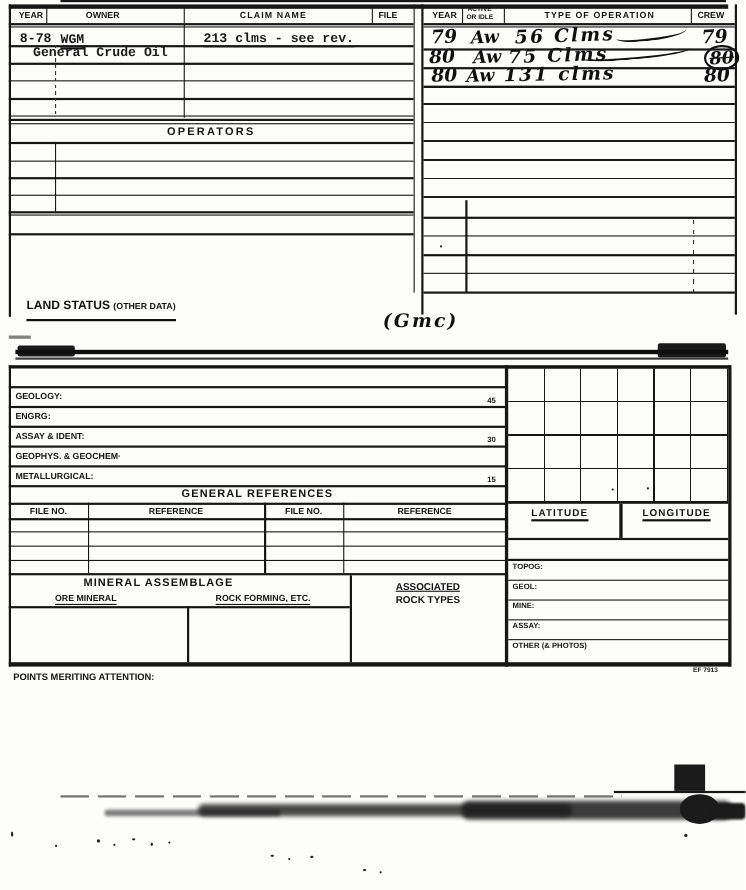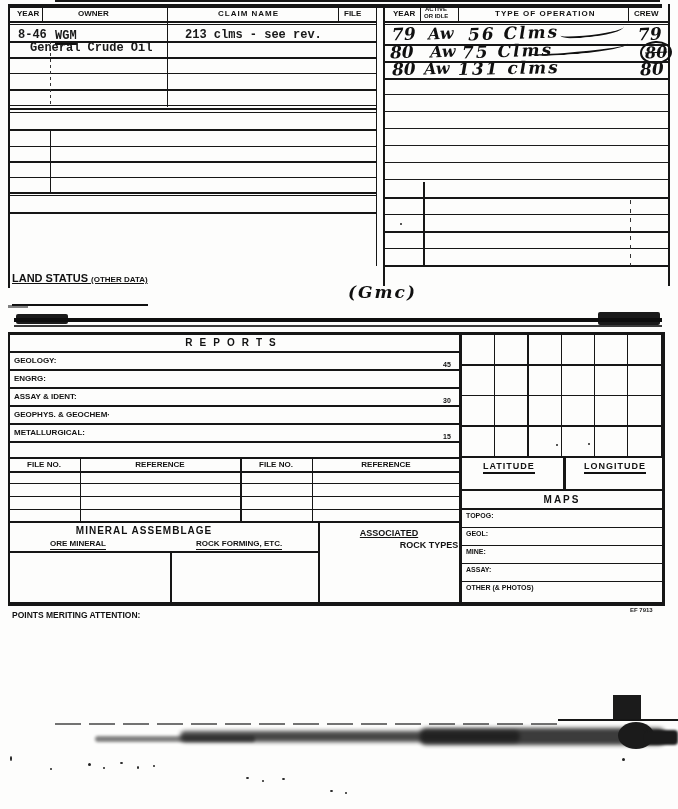--- a/index.html
+++ b/index.html
@@ -33,35 +33,36 @@
   <span class="lbl" style="left:17px;top:9px;font-size:8px;">YEAR</span>
   <span class="lbl" style="left:78px;top:9px;font-size:8px;">OWNER</span>
   <span class="lbl" style="left:218px;top:9px;font-size:8px;letter-spacing:1px;">CLAIM NAME</span>
   <span class="lbl" style="left:344px;top:9px;font-size:8px;">FILE</span>
   <div class="v" style="left:42px;top:6px;width:1px;height:15px;"></div>
   <div class="v" style="left:167px;top:6px;width:1px;height:15px;"></div>
   <div class="v" style="left:338px;top:6px;width:1px;height:15px;"></div>
   <div class="h" style="left:8px;top:21px;width:368px;height:2px;"></div>
   <div class="h" style="left:8px;top:24px;width:368px;height:1px;"></div>
 
-  <span class="typed" style="left:18px;top:28px;font-size:12px;">8-46</span>
+  <span class="typed" style="left:18px;top:28px;font-size:12px;">8-78</span>
   <span class="typed" style="left:55px;top:29px;font-size:12px;border-bottom:2px solid #111;">WGM</span>
   <span class="typed" style="left:185px;top:28px;font-size:12px;border-bottom:1.5px solid #222;">213 clms - see rev.</span>
   <span class="typed" style="left:30px;top:41px;font-size:12px;">General Crude Oil</span>
 
   <div class="h" style="left:8px;top:41px;width:368px;height:1.5px;"></div>
   <div class="h" style="left:8px;top:57px;width:368px;height:1.5px;"></div>
   <div class="h" style="left:8px;top:73px;width:368px;height:1.2px;"></div>
   <div class="h" style="left:8px;top:89px;width:368px;height:1.5px;"></div>
   <div class="h" style="left:8px;top:105px;width:368px;height:1.2px;"></div>
   <div class="v" style="left:50px;top:41px;width:1px;height:66px;background:repeating-linear-gradient(to bottom,#333 0 3px,transparent 3px 6px);"></div>
   <div class="v" style="left:167px;top:22px;width:1px;height:85px;"></div>
   <div class="h" style="left:8px;top:108px;width:368px;height:2px;"></div>
   <div class="h" style="left:8px;top:112px;width:368px;height:1px;"></div>
 
+  <div class="lbl ctr" style="left:8px;top:115px;width:368px;font-size:10px;letter-spacing:2px;">OPERATORS</div>
   <div class="h" style="left:8px;top:129px;width:368px;height:1.5px;"></div>
   <div class="h" style="left:8px;top:146px;width:368px;height:1.2px;"></div>
   <div class="h" style="left:8px;top:161px;width:368px;height:1.5px;"></div>
   <div class="h" style="left:8px;top:177px;width:368px;height:1.2px;"></div>
   <div class="h" style="left:8px;top:192px;width:368px;height:2px;"></div>
   <div class="h" style="left:8px;top:195px;width:368px;height:1px;"></div>
   <div class="v" style="left:50px;top:129px;width:1px;height:64px;"></div>
 
   <div class="h" style="left:8px;top:212px;width:368px;height:1.5px;"></div>
 
@@ -99,90 +100,89 @@
 
   <div class="ruled" style="left:385px;top:78px;width:283px;height:104px;background:repeating-linear-gradient(to bottom,transparent 0 15.5px,#1c1c1c 15.5px 17px);"></div>
   <div class="h" style="left:385px;top:197px;width:283px;height:1.5px;"></div>
   <div class="h" style="left:385px;top:214px;width:283px;height:1.2px;"></div>
   <div class="h" style="left:385px;top:231px;width:283px;height:1.5px;"></div>
   <div class="h" style="left:385px;top:248px;width:283px;height:1.2px;"></div>
   <div class="h" style="left:385px;top:265px;width:283px;height:1.5px;"></div>
   <div class="v" style="left:423px;top:182px;width:1.5px;height:84px;"></div>
   <div class="v" style="left:630px;top:200px;width:1px;height:66px;background:repeating-linear-gradient(to bottom,#333 0 4px,transparent 4px 9px);"></div>
 
-  <span class="lbl" style="left:12px;top:272px;font-size:11px;border-bottom:2.5px solid #111;padding-bottom:20px;text-decoration:underline;">
+  <span class="lbl" style="left:24px;top:272px;font-size:11px;border-bottom:2.5px solid #111;padding-bottom:6px;">
     <span>LAND STATUS</span>
     <span style="font-size:8px;">(OTHER DATA)</span>
   </span>
   <span class="hand" style="left:348px;top:282px;font-size:17px;letter-spacing:2px;">(Gmc)</span>
 
   <div class="smudge" style="left:8px;top:305px;width:20px;height:3px;opacity:.55;"></div>
   <div class="smudge" style="left:16px;top:314px;width:52px;height:10px;border-radius:2px;"></div>
   <div class="smudge" style="left:598px;top:312px;width:62px;height:13px;border-radius:2px;"></div>
   <div class="h" style="left:14px;top:318px;width:648px;height:4px;background:#0e0e0e;"></div>
   <div class="h" style="left:14px;top:325px;width:648px;height:1.5px;background:#3a3a3a;"></div>
 
   <div class="h" style="left:8px;top:332px;width:656px;height:3px;"></div>
   <div class="v" style="left:8px;top:332px;width:2px;height:274px;"></div>
   <div class="v" style="left:662px;top:332px;width:2.5px;height:274px;"></div>
   <div class="h" style="left:8px;top:602px;width:656px;height:4px;"></div>
   <div class="v" style="left:459px;top:332px;width:3px;height:274px;"></div>
 
-  <div class="lbl ctr" style="left:8px;top:337px;width:452px;font-size:10px;letter-spacing:7px;">REPORTS</div>
   <div class="h" style="left:8px;top:351px;width:452px;height:2px;"></div>
 
   <span class="lbl" style="left:14px;top:356px;font-size:8px;">GEOLOGY:</span>
   <span class="num" style="left:443px;top:361px;">45</span>
   <div class="h" style="left:8px;top:369px;width:452px;height:1.5px;"></div>
   <span class="lbl" style="left:14px;top:374px;font-size:8px;">ENGRG:</span>
   <div class="h" style="left:8px;top:387px;width:452px;height:1.5px;"></div>
   <span class="lbl" style="left:14px;top:392px;font-size:8px;">ASSAY &amp; IDENT:</span>
   <span class="num" style="left:443px;top:397px;">30</span>
   <div class="h" style="left:8px;top:405px;width:452px;height:1.5px;"></div>
   <span class="lbl" style="left:14px;top:410px;font-size:8px;">GEOPHYS. &amp; GEOCHEM·</span>
   <div class="h" style="left:8px;top:423px;width:452px;height:1.5px;"></div>
   <span class="lbl" style="left:14px;top:428px;font-size:8px;">METALLURGICAL:</span>
   <span class="num" style="left:443px;top:433px;">15</span>
   <div class="h" style="left:8px;top:441px;width:452px;height:2px;"></div>
 
+  <div class="lbl ctr" style="left:8px;top:444px;width:452px;font-size:10px;letter-spacing:1px;">GENERAL  REFERENCES</div>
   <div class="h" style="left:8px;top:457px;width:452px;height:1.5px;"></div>
   <span class="lbl ctr" style="left:8px;top:460px;width:72px;font-size:8px;">FILE NO.</span>
   <span class="lbl ctr" style="left:80px;top:460px;width:160px;font-size:8px;">REFERENCE</span>
   <span class="lbl ctr" style="left:240px;top:460px;width:72px;font-size:8px;">FILE NO.</span>
   <span class="lbl ctr" style="left:312px;top:460px;width:148px;font-size:8px;">REFERENCE</span>
   <div class="h" style="left:8px;top:471px;width:452px;height:1.5px;"></div>
   <div class="h" style="left:8px;top:483px;width:452px;height:1.2px;"></div>
   <div class="h" style="left:8px;top:496px;width:452px;height:1.2px;"></div>
   <div class="h" style="left:8px;top:509px;width:452px;height:1.2px;"></div>
   <div class="h" style="left:8px;top:521px;width:452px;height:2px;"></div>
   <div class="v" style="left:80px;top:457px;width:1px;height:64px;"></div>
   <div class="v" style="left:240px;top:457px;width:2px;height:64px;"></div>
   <div class="v" style="left:312px;top:457px;width:1px;height:64px;"></div>
 
   <div class="lbl ctr" style="left:8px;top:525px;width:272px;font-size:10px;letter-spacing:1px;">MINERAL  ASSEMBLAGE</div>
   <span class="lbl" style="left:50px;top:539px;font-size:8px;border-bottom:1.5px solid #111;padding-bottom:1px;">ORE MINERAL</span>
   <span class="lbl" style="left:196px;top:539px;font-size:8px;border-bottom:1.5px solid #111;padding-bottom:1px;">ROCK FORMING, ETC.</span>
   <div class="lbl ctr" style="left:318px;top:528px;width:142px;font-size:9px;text-decoration:underline;">ASSOCIATED</div>
-  <div class="lbl ctr" style="left:318px;top:540px;width:142px;font-size:9px;margin-left:40px;">ROCK TYPES</div>
+  <div class="lbl ctr" style="left:318px;top:540px;width:142px;font-size:9px;">ROCK TYPES</div>
   <div class="h" style="left:8px;top:551px;width:310px;height:1.5px;"></div>
   <div class="v" style="left:170px;top:551px;width:1.5px;height:51px;"></div>
   <div class="v" style="left:318px;top:523px;width:2px;height:79px;"></div>
 
   <div class="ruled" style="left:462px;top:335px;width:200px;height:122px;
               background:
                 repeating-linear-gradient(to right,transparent 0 32.1px,#161616 32.1px 33.3px),
                 repeating-linear-gradient(to bottom,transparent 0 29.3px,#161616 29.3px 30.5px);"></div>
   <div class="h" style="left:462px;top:456px;width:200px;height:2px;"></div>
 
   <span class="lbl" style="left:483px;top:461px;font-size:9px;letter-spacing:1px;border-bottom:2px solid #111;padding-bottom:1px;">LATITUDE</span>
   <span class="lbl" style="left:584px;top:461px;font-size:9px;letter-spacing:1px;border-bottom:2px solid #111;padding-bottom:1px;">LONGITUDE</span>
   <div class="v" style="left:563px;top:458px;width:2.5px;height:31px;"></div>
   <div class="h" style="left:462px;top:489px;width:200px;height:2px;"></div>
 
-  <div class="lbl ctr" style="left:462px;top:494px;width:200px;font-size:10px;letter-spacing:2px;">MAPS</div>
   <div class="h" style="left:462px;top:508px;width:200px;height:2px;"></div>
   <span class="lbl" style="left:466px;top:512px;font-size:7px;">TOPOG:</span>
   <div class="h" style="left:462px;top:527px;width:200px;height:1.3px;"></div>
   <span class="lbl" style="left:466px;top:530px;font-size:7px;">GEOL:</span>
   <div class="h" style="left:462px;top:545px;width:200px;height:1.3px;"></div>
   <span class="lbl" style="left:466px;top:548px;font-size:7px;">MINE:</span>
   <div class="h" style="left:462px;top:563px;width:200px;height:1.3px;"></div>
   <span class="lbl" style="left:466px;top:566px;font-size:7px;">ASSAY:</span>
   <div class="h" style="left:462px;top:581px;width:200px;height:1.3px;"></div>
   <span class="lbl" style="left:466px;top:584px;font-size:7px;">OTHER (&amp; PHOTOS)</span>

